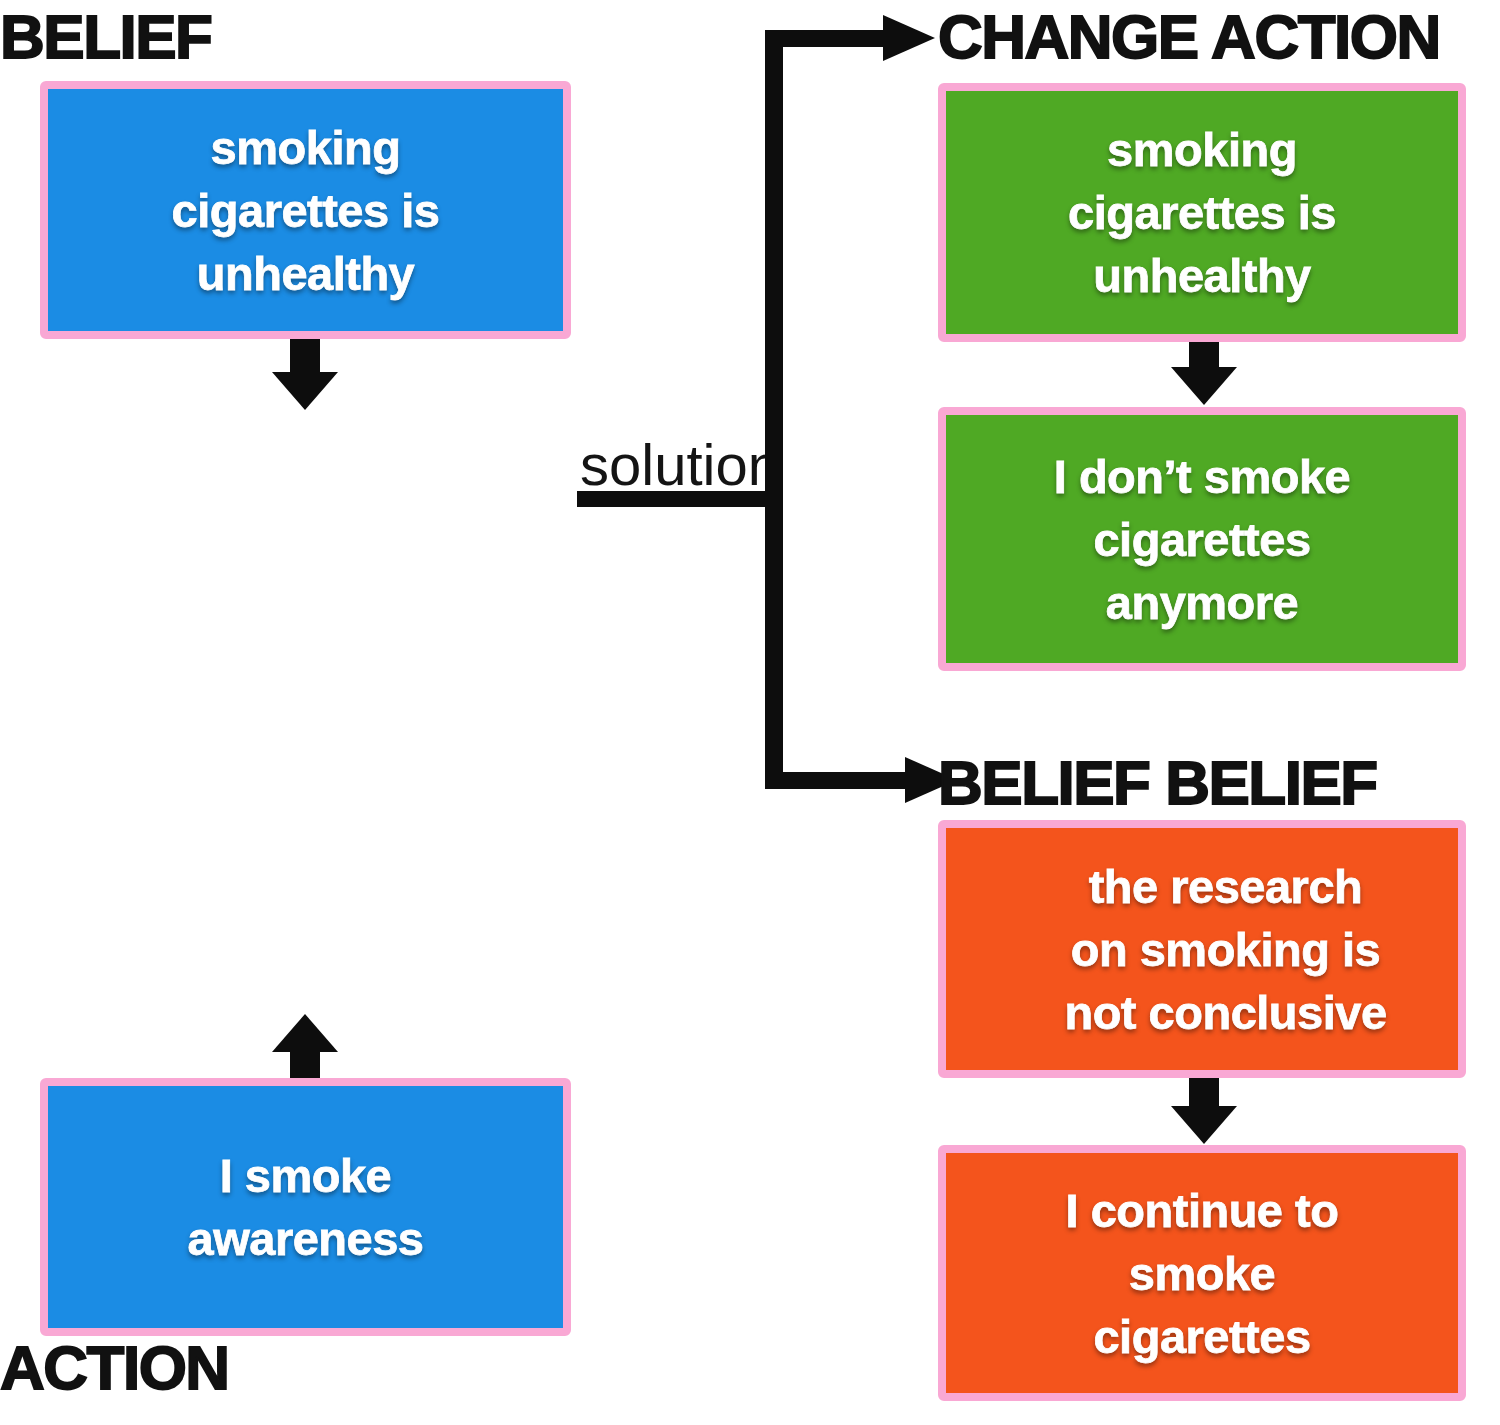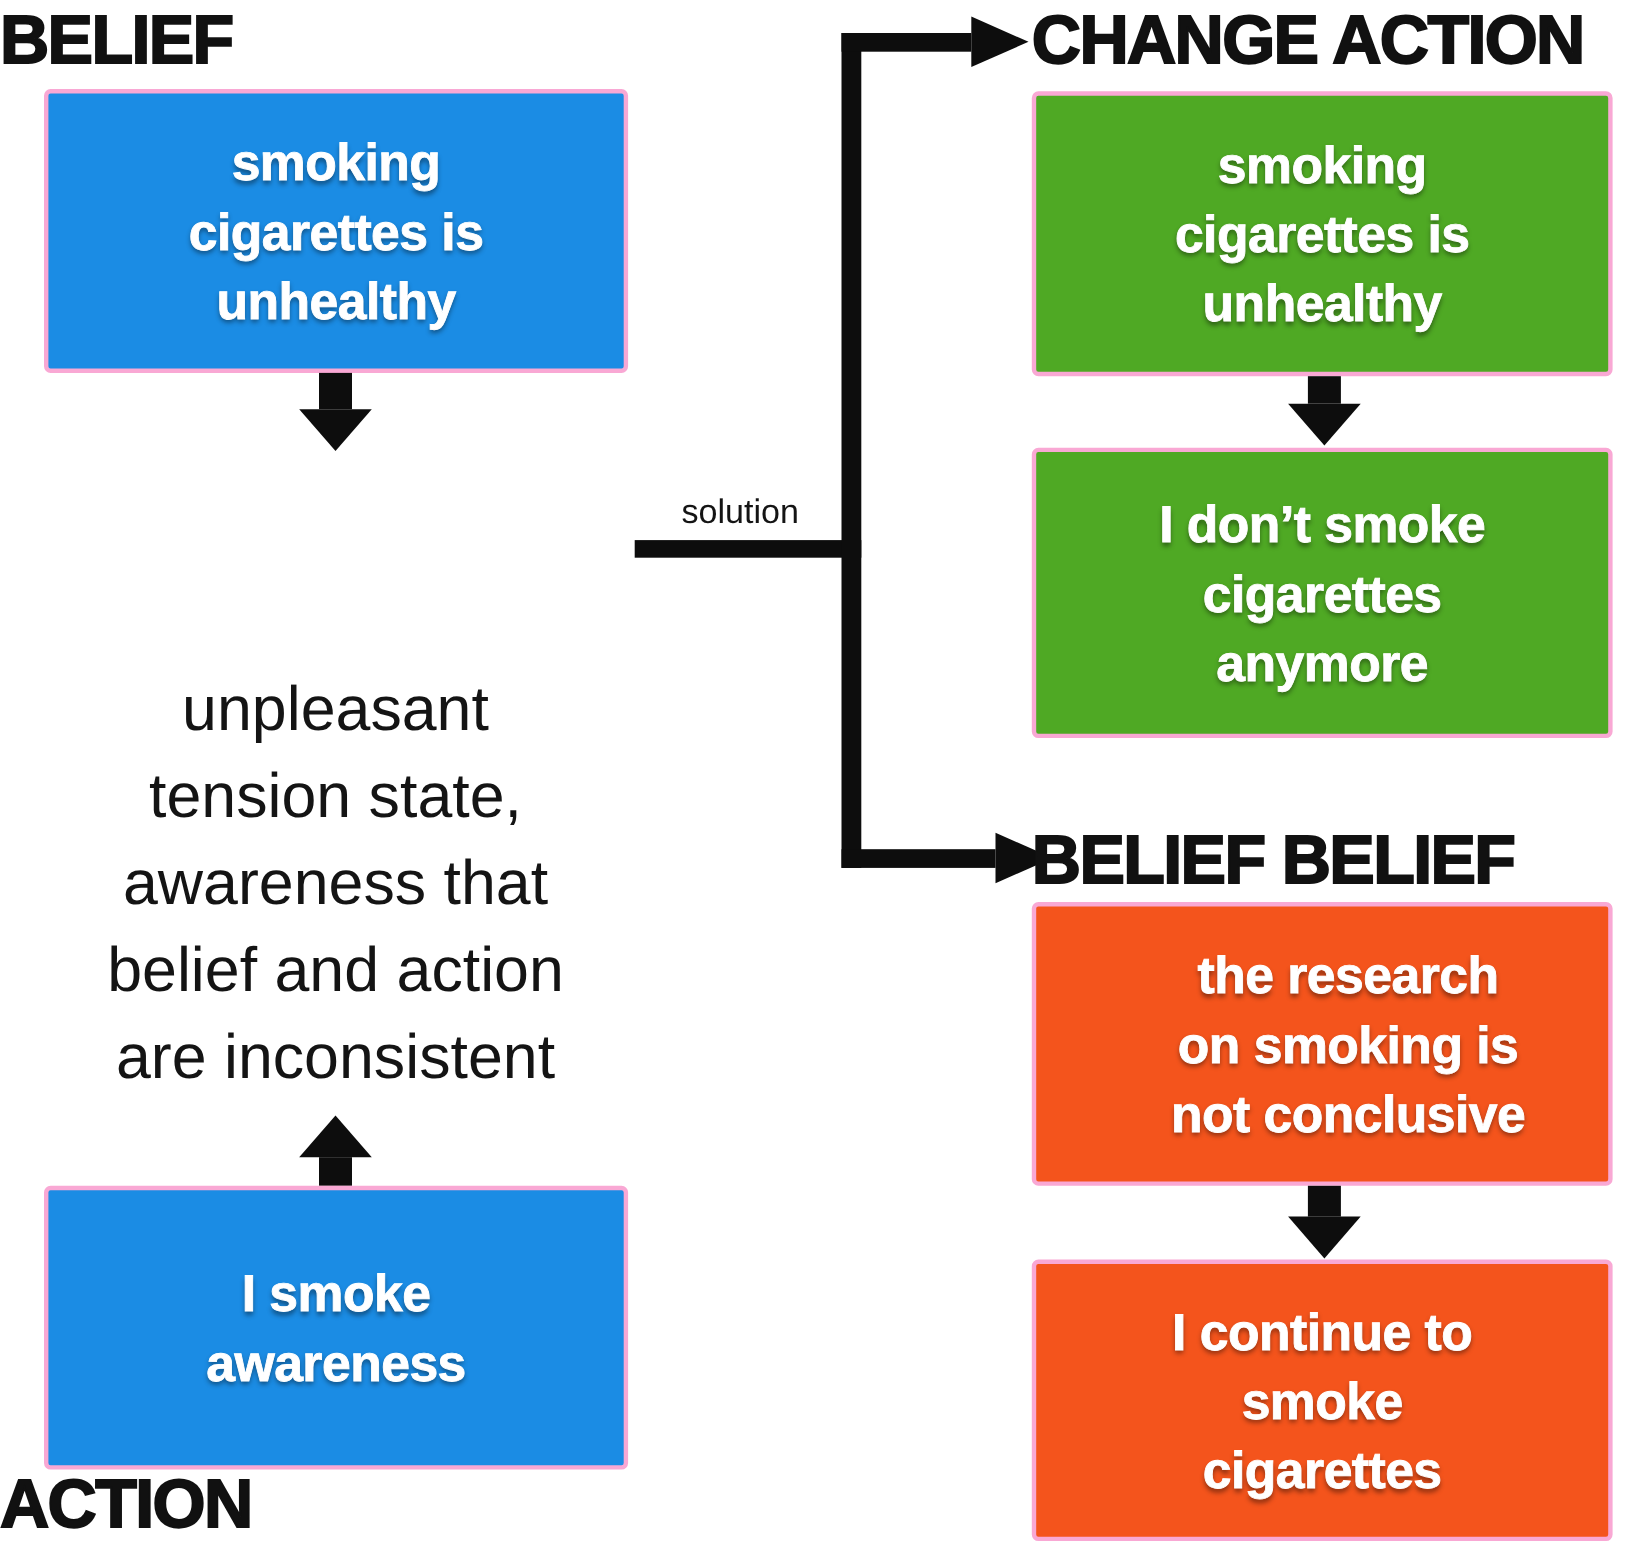--- a/index.html
+++ b/index.html
@@ -8,42 +8,42 @@
     font-family:"Liberation Sans","DejaVu Sans",sans-serif;
   }
   
   .heading{
     position:absolute;color:#111111;font-weight:700;
     font-size:62px;line-height:62px;letter-spacing:-1.5px;
     -webkit-text-stroke:1.8px #111111;white-space:nowrap;
   }
   
   .node{
-    position:absolute;box-sizing:border-box;border:4px solid #f9a8d4;border-radius:6px;
+    position:absolute;box-sizing:border-box;border:8px solid #f9a8d4;border-radius:6px;
     display:flex;align-items:center;justify-content:center;text-align:center;
     color:#ffffff;font-weight:700;font-size:47px;line-height:63px;letter-spacing:-0.5px;
     -webkit-text-stroke:0.8px #ffffff;
     text-shadow:0 3px 5px rgba(0,0,0,0.45);
     white-space:pre-line;
   }
   .blue  {background:#1B8CE4;}
   .green {background:#4FA924;}
   .orange{background:#F4541C;}
   .tanbox{
     position:absolute;background:#DCCFA0;display:flex;align-items:center;justify-content:center;
     text-align:center;color:#0d0d0d;font-weight:700;font-size:60px;line-height:66px;
     -webkit-text-stroke:2.2px #0d0d0d;letter-spacing:-1px;white-space:pre-line;border-radius:2px;
   }
   .desc{
     position:absolute;text-align:center;color:#141414;font-weight:400;
     font-size:57px;line-height:79px;white-space:pre-line;
   }
   .sol-label{
     position:absolute;text-align:center;color:#141414;font-weight:400;
-    font-size:31px;line-height:48px;white-space:nowrap;
+    font-size:58px;line-height:48px;white-space:nowrap;
   }
   
   .line{position:absolute;background:#0d0d0d;}
   .tri{position:absolute;width:0;height:0;}
   .tri-right{border-top:23px solid transparent;border-bottom:23px solid transparent;border-left:52px solid #0d0d0d;}
   .tri-down {border-left:33px solid transparent;border-right:33px solid transparent;border-top:38px solid #0d0d0d;}
   .tri-up   {border-left:33px solid transparent;border-right:33px solid transparent;border-bottom:38px solid #0d0d0d;}
 </style>
 </head>
 <body>
@@ -53,25 +53,20 @@
   <div class="heading" style="left:0;top:6px;width:610px;">BELIEF</div>
 
   <div class="node blue" style="left:40px;top:81px;width:531px;height:258px;">smoking
 cigarettes is
 unhealthy</div>
 
   <div class="line" style="left:290px;top:339px;width:30px;height:33px;"></div>
   <div class="tri tri-down" style="left:272px;top:372px;"></div>
 
 
-  <div class="desc" style="left:5px;top:606px;width:600px;">unpleasant
-tension state,
-awareness that
-belief and action
-are inconsistent</div>
 
   <div class="tri tri-up" style="left:272px;top:1014px;"></div>
   <div class="line" style="left:290px;top:1052px;width:30px;height:26px;"></div>
 
   <div class="node blue" style="left:40px;top:1078px;width:531px;height:258px;">I smoke
 awareness</div>
 
   <div class="heading" style="left:0;top:1337px;width:610px;">ACTION</div>
 
   <div class="sol-label" style="left:580px;top:441px;width:186px;">solution</div>

